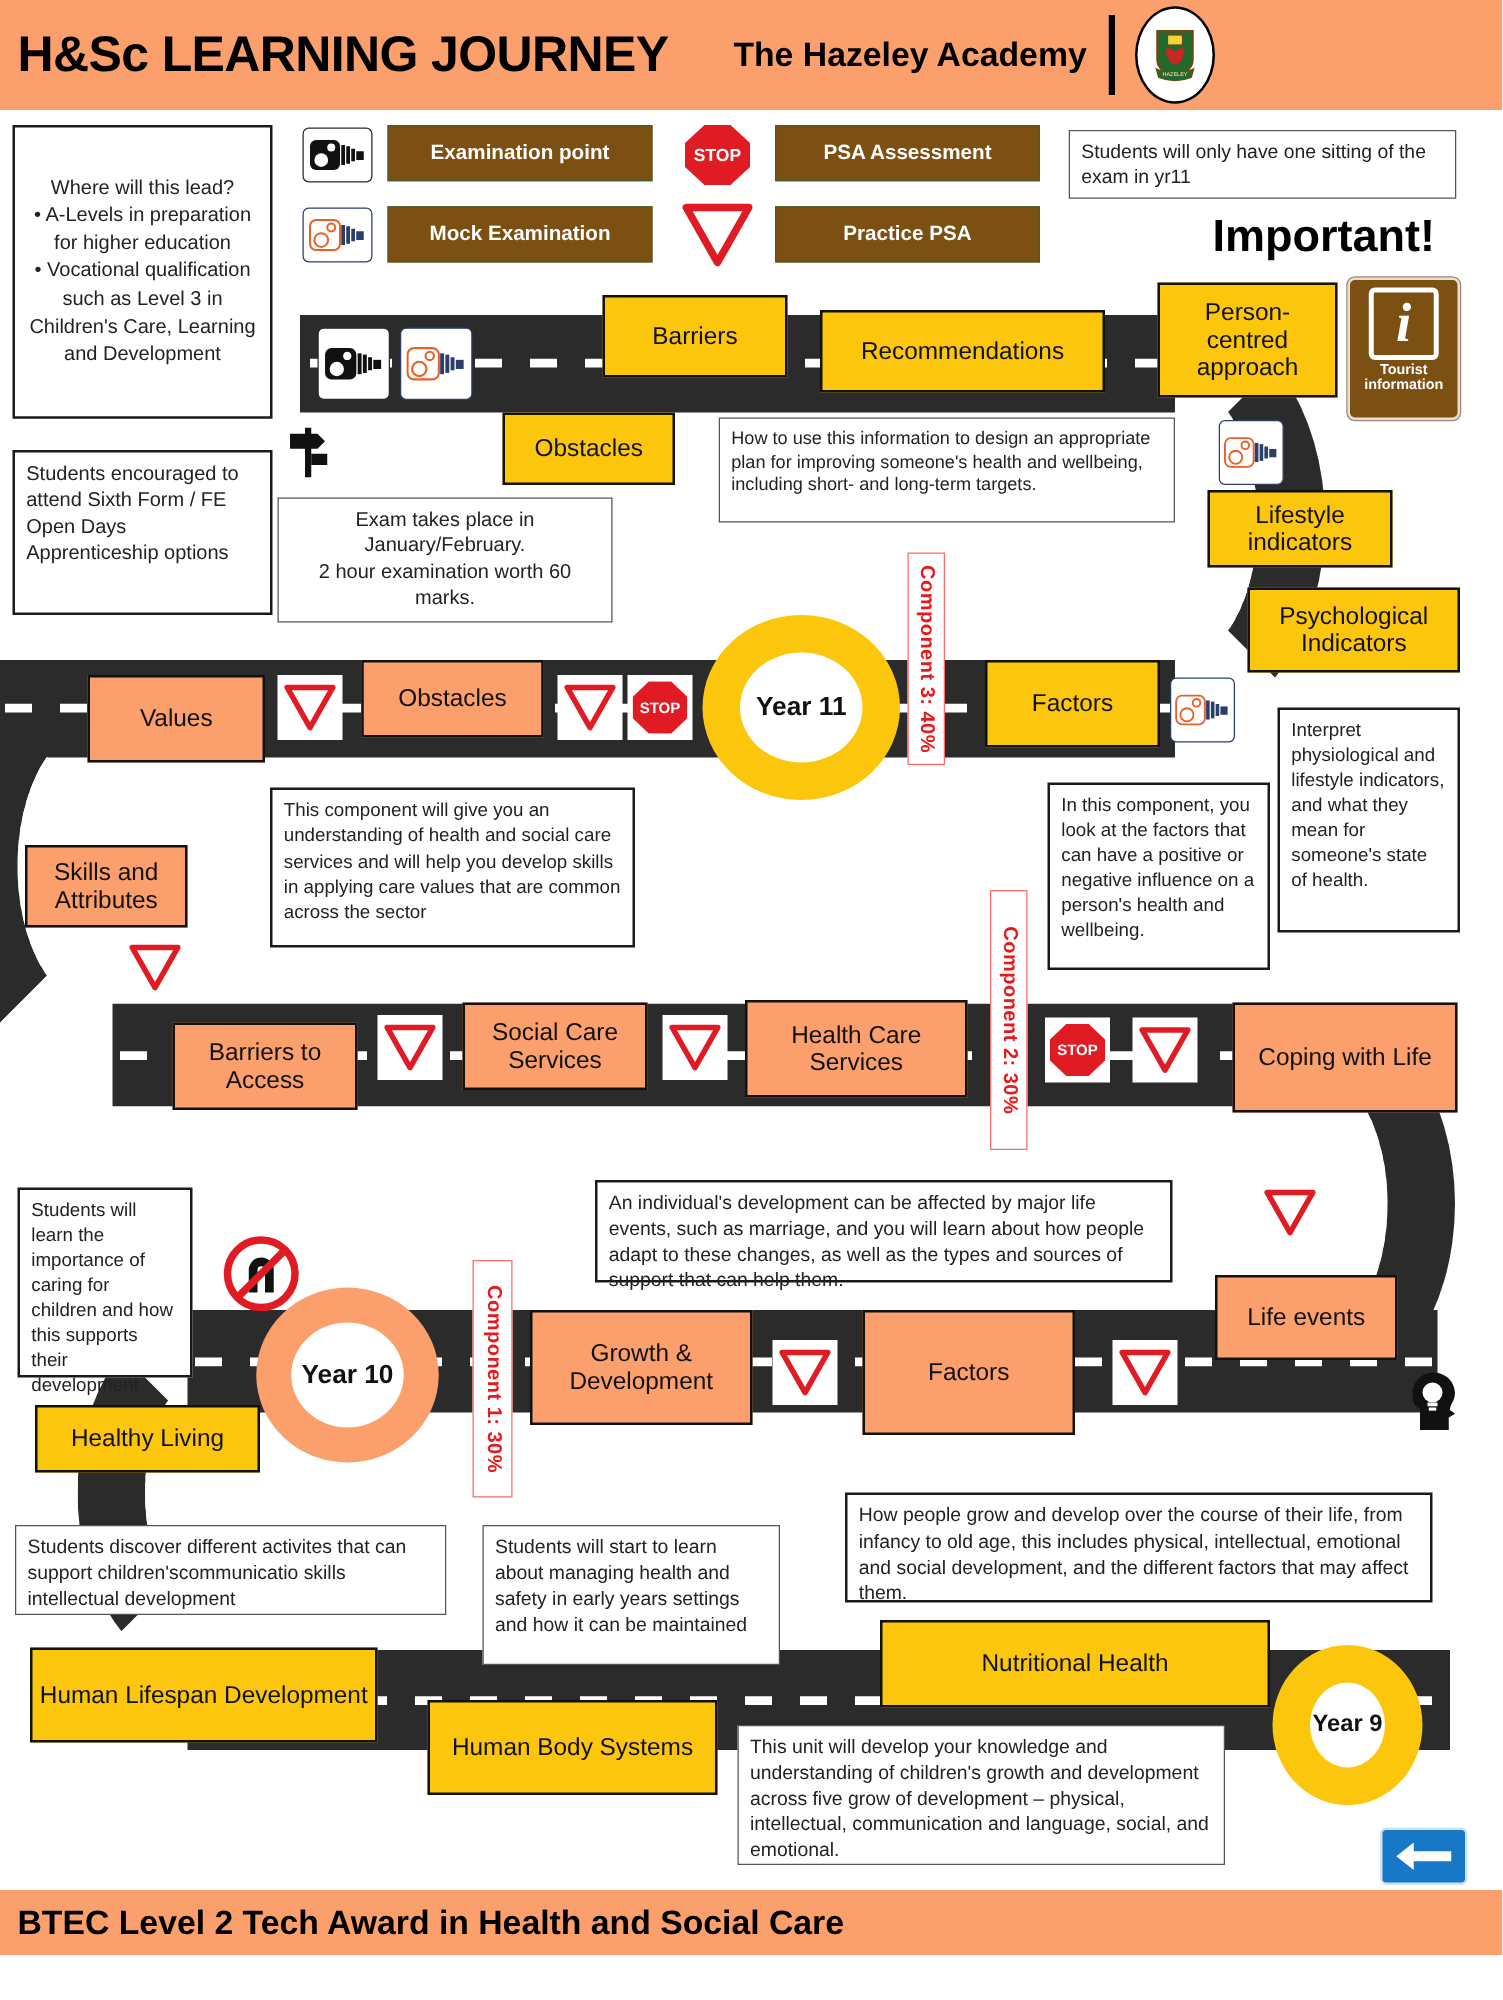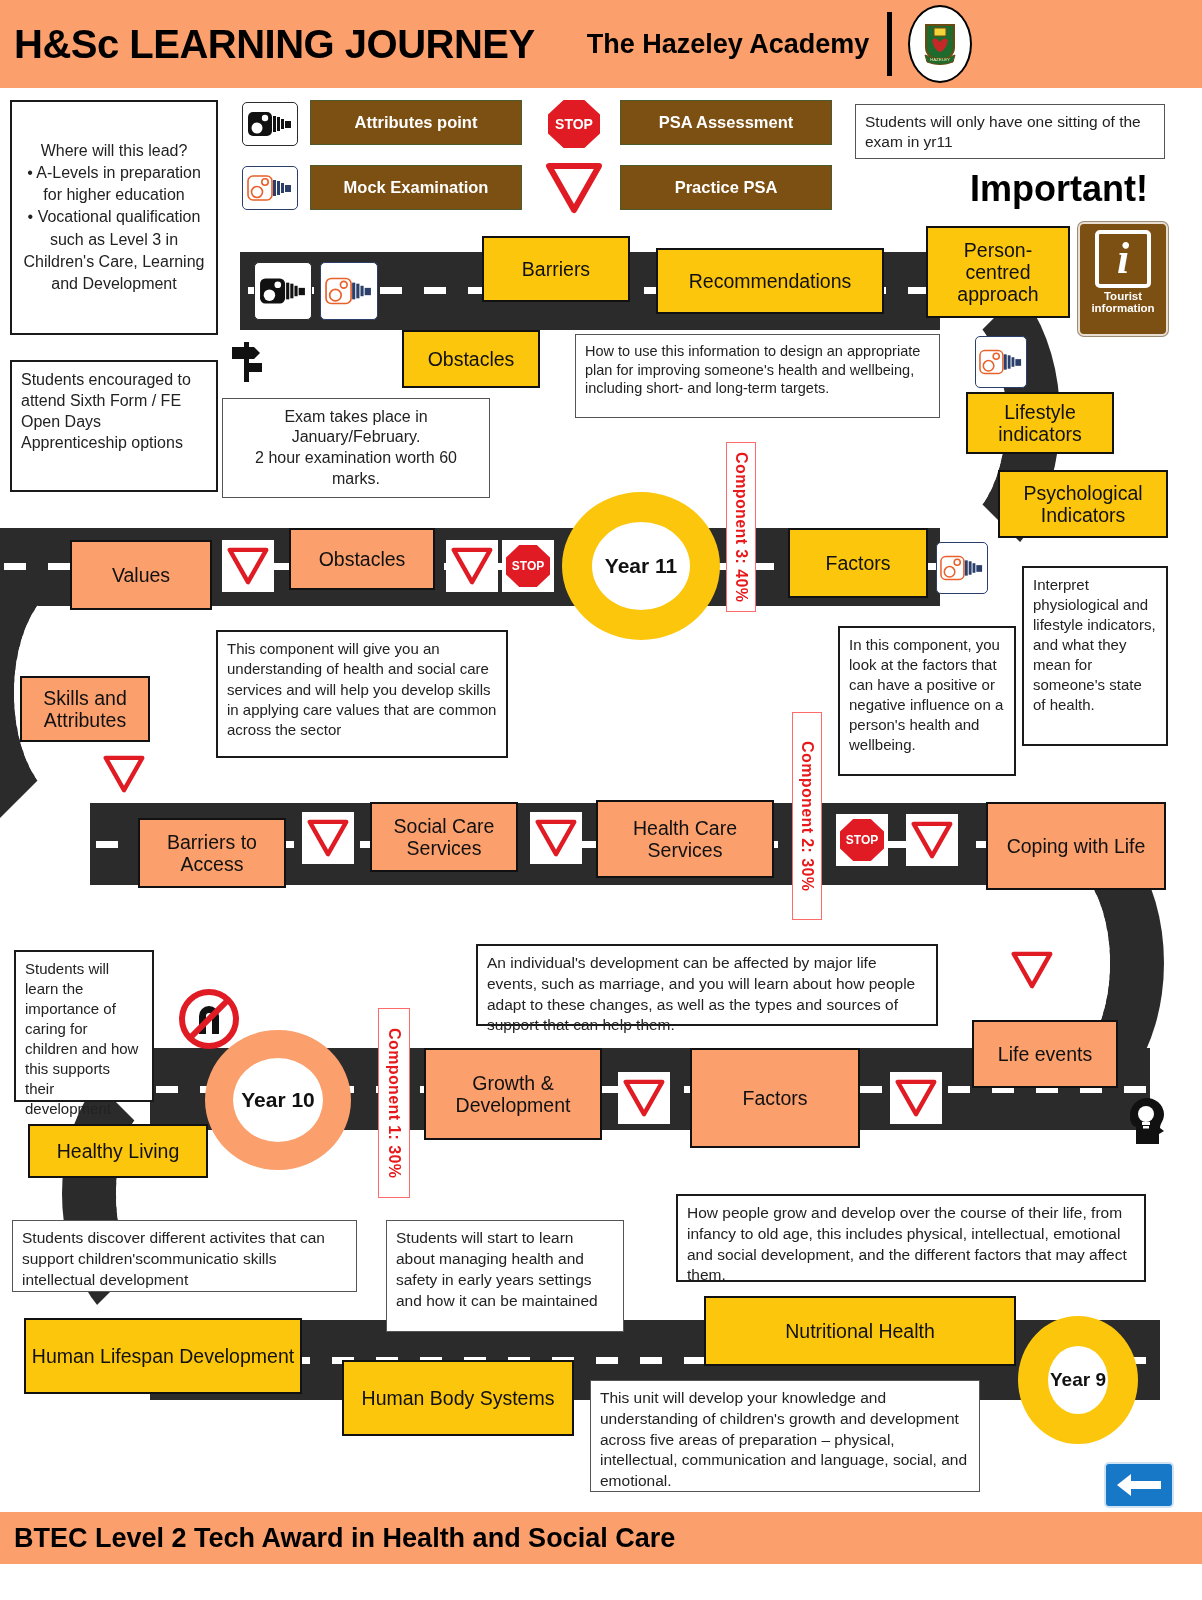--- a/index.html
+++ b/index.html
@@ -166,21 +166,21 @@
     <svg width="46" height="30" viewBox="0 0 46 30">
         <rect x="1" y="3" width="24" height="24" rx="5" fill="#111"></rect>
         <circle cx="10" cy="19" r="5.5" fill="#fff"></circle>
         <circle cx="18" cy="9" r="3.2" fill="#fff"></circle>
         <rect x="26" y="7" width="3" height="16" fill="#111"></rect>
         <rect x="30" y="8" width="3" height="14" fill="#111"></rect>
         <rect x="34" y="10" width="3" height="10" fill="#111"></rect>
         <rect x="38" y="12" width="6" height="7" fill="#111"></rect>
       </svg>
   </div>
-  <div class="brownbtn" style="left:310px; top:100px; width:212px; height:45px;">Attributes point</div>
+  <div class="brownbtn" style="left:310px; top:100px; width:212px; height:45px;">Examination point</div>
 
   <div class="stopsign" style="left:548px; top:100px; width:52px; height:48px; font-size:14px;">STOP</div>
   <div class="brownbtn" style="left:620px; top:100px; width:212px; height:45px;">PSA Assessment</div>
 
   <div class="cam blue" style="left:242px; top:166px; width:56px; height:44px;">
     <svg width="46" height="30" viewBox="0 0 46 30">
         <rect x="1" y="3" width="24" height="24" rx="5" fill="none" stroke="#e8612a" stroke-width="1.6"></rect>
         <circle cx="10" cy="19" r="5.5" fill="none" stroke="#e8612a" stroke-width="1.6"></circle>
         <circle cx="18" cy="9" r="3.2" fill="none" stroke="#e8612a" stroke-width="1.6"></circle>
         <rect x="26" y="7" width="3" height="16" fill="#2b3f6b"></rect>
@@ -435,21 +435,21 @@
     <span>Students will start to learn about managing health and safety in early years settings and how it can be maintained</span>
   </div>
 
   <div class="ybox" style="left:24px; top:1318px; width:278px; height:76px;">Human Lifespan Development</div>
   <div class="ybox" style="left:342px; top:1360px; width:232px; height:76px;">Human Body Systems</div>
   <div class="ybox" style="left:704px; top:1296px; width:312px; height:70px;">Nutritional Health</div>
 
   <div class="yearcircle y9" style="left:1018px; top:1316px; width:120px; height:128px;">Year 9</div>
 
   <div class="wbox" style="left:590px; top:1380px; width:390px; height:112px; font-size:15.5px; line-height:1.34;">
-    <span>This unit will develop your knowledge and understanding of children's growth and development across five areas of preparation – physical, intellectual, communication and language, social, and emotional.</span>
+    <span>This unit will develop your knowledge and understanding of children's growth and development across five grow of development – physical, intellectual, communication and language, social, and emotional.</span>
   </div>
 
   <div id="bluearrow" style="left:1104px; top:1462px; width:70px; height:46px;">
     <svg width="48" height="26" viewBox="0 0 48 26">
         <path d="M16 2 L2 13 L16 24 V17 H46 V9 H16 Z" fill="#fff"></path>
       </svg>
   </div>
 
   <div class="band" id="footer-band">
     <div id="footer-text">BTEC Level 2 Tech Award in Health and Social Care</div>

